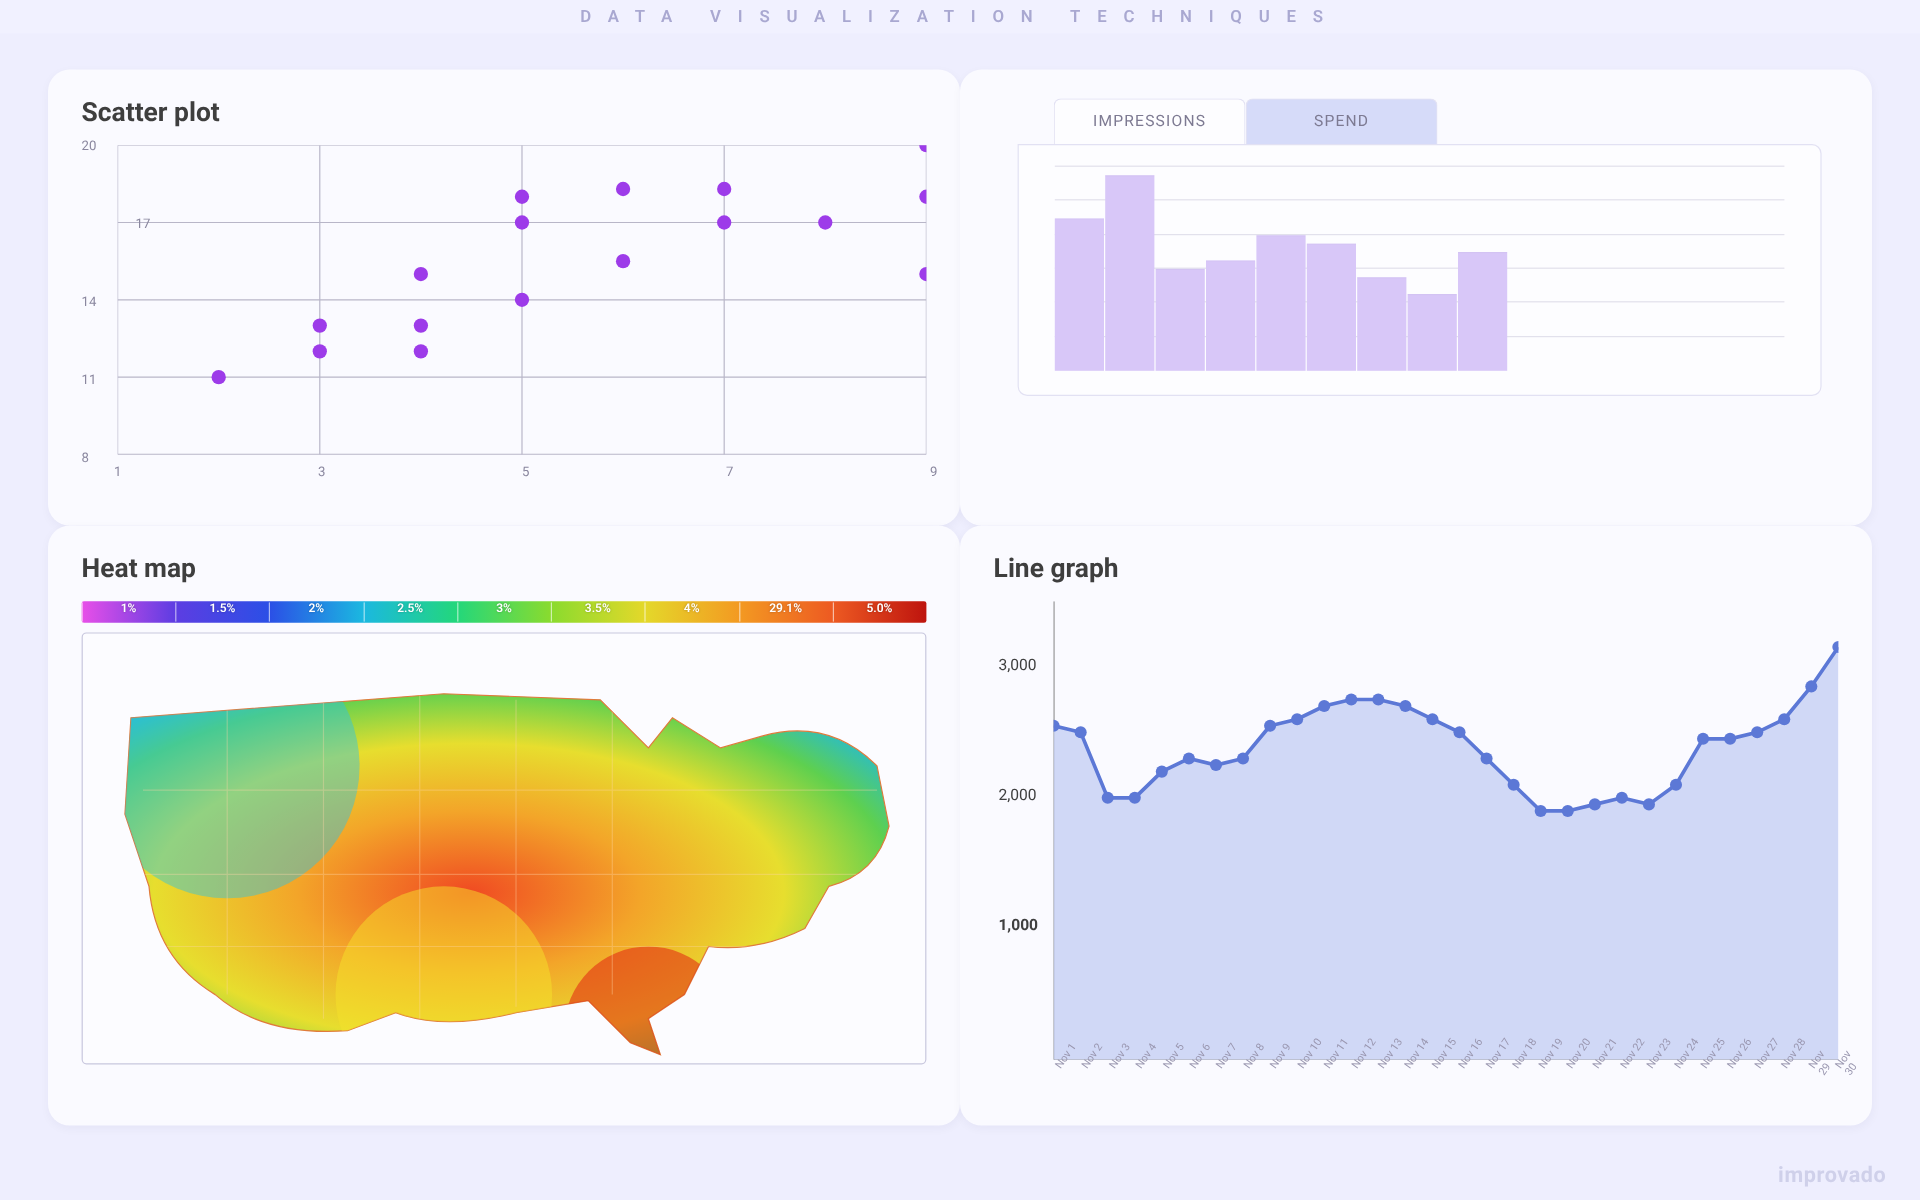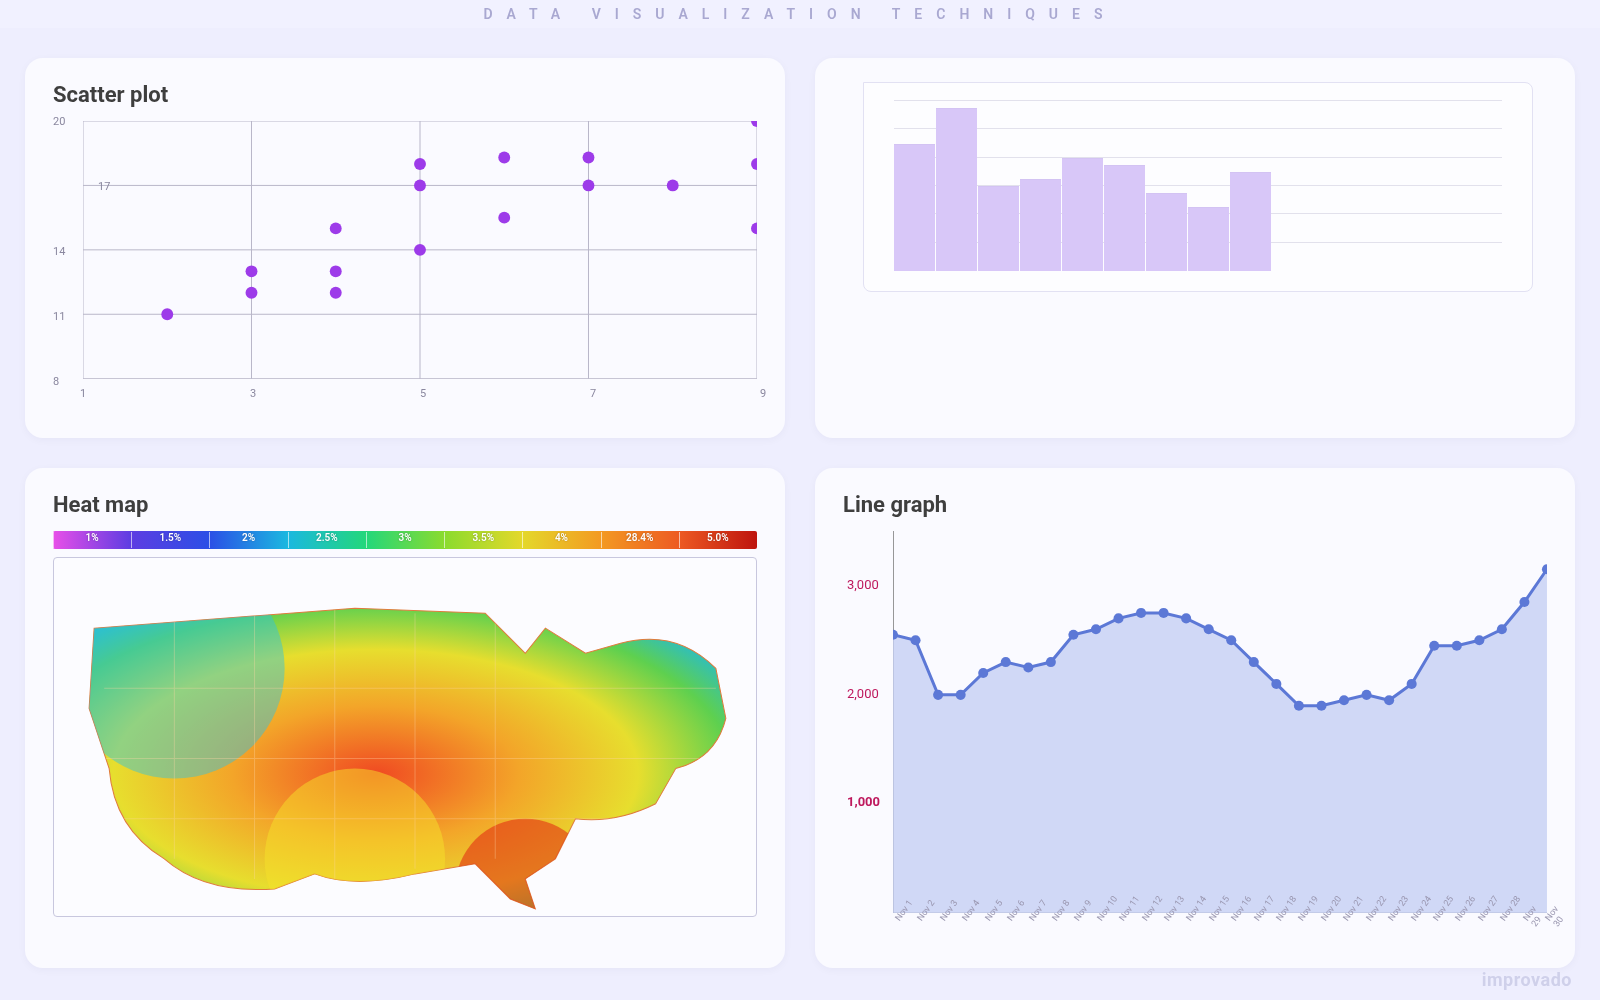--- a/index.html
+++ b/index.html
@@ -32,21 +32,20 @@
     font-size:14px;font-weight:600;
     color:var(--accent);
     text-transform:uppercase;
   }
   .grid{
     position:absolute;top:28px;left:0;right:0;bottom:0;
     display:grid;
     grid-template-columns: 760px 760px;
     grid-template-rows: 380px 500px;
     justify-content:center;
-    gap:30px;
     padding:30px 0 40px;
   }
   .card{
     background:var(--card-bg);
     border-radius:18px;
     box-shadow:0 2px 8px rgba(30,20,80,.04);
     padding:24px 28px;
     position:relative;
   }
   .card h2{
@@ -92,21 +91,21 @@
   .heatmap .legend .seg::before{content:"";position:absolute;left:0;top:1px;bottom:1px;width:1px;background:rgba(255,255,255,.6);}
   .heatmap .legend .seg span{position:absolute;top:1px;left:50%;transform:translateX(-50%);font-size:10px;font-weight:600;color:#fff;text-shadow:0 0 2px rgba(0,0,0,.3);}
   .heatmap .mapbox{
     margin-top:8px;height:360px;border:1px solid #C8C7DE;border-radius:4px;
     position:relative;overflow:hidden;background:#fcfcff;
   }
   .heatmap svg{position:absolute;inset:0;}
 
   
   .linegraph .plot{position:relative;height:410px;}
-  .linegraph .ylab{position:absolute;left:4px;font-size:13px;color:#be185d;}
+  .linegraph .ylab{position:absolute;left:4px;font-size:13px;color:#404040;}
   .linegraph .xlab{position:absolute;bottom:-4px;font-size:9px;color:#9A97B0;transform:rotate(-55deg);transform-origin:left top;}
   .linegraph svg{position:absolute;left:50px;right:0;top:0;bottom:30px;}
 
   .brand{
     position:absolute;right:28px;bottom:10px;
     font-size:18px;color:var(--brand);letter-spacing:.5px;font-weight:bold;
   }
 </style>
 </head>
 <body>
@@ -156,20 +155,24 @@
           <div class="axis-label" style="top: 266px; left: 27px;">1</div>
           <div class="axis-label" style="top: 266px; left: 197px;">3</div>
           <div class="axis-label" style="top: 266px; left: 367px;">5</div>
           <div class="axis-label" style="top: 266px; left: 537px;">7</div>
           <div class="axis-label" style="top: 266px; left: 707px;">9</div>
         </div>
     </div>
   </div>
 
   <div class="card histogram">
+    <div class="tabs">
+      <div class="tab active">IMPRESSIONS</div>
+      <div class="tab">SPEND</div>
+    </div>
     <div class="box">
       <div class="gridlines" id="hist-grid">
           <div class="gl" style="bottom: 28.3333px;"></div>
           <div class="gl" style="bottom: 56.6667px;"></div>
           <div class="gl" style="bottom: 85px;"></div>
           <div class="gl" style="bottom: 113.333px;"></div>
           <div class="gl" style="bottom: 141.667px;"></div>
           <div class="gl" style="bottom: 170px;"></div>
         </div>
       <div class="bars" id="hist-bars">
@@ -204,21 +207,21 @@
         <div class="seg">
           <span>3%</span>
         </div>
         <div class="seg">
           <span>3.5%</span>
         </div>
         <div class="seg">
           <span>4%</span>
         </div>
         <div class="seg">
-          <span>28.4%</span>
+          <span>29.1%</span>
         </div>
         <div class="seg">
           <span>5.0%</span>
         </div>
       </div>
     <div class="mapbox">
       <svg viewBox="0 0 700 360" preserveAspectRatio="xMidYMid meet">
         <defs>
           <radialGradient id="hg" cx="45%" cy="55%" r="75%">
             <stop offset="0%" stop-color="#F04A22"></stop>

